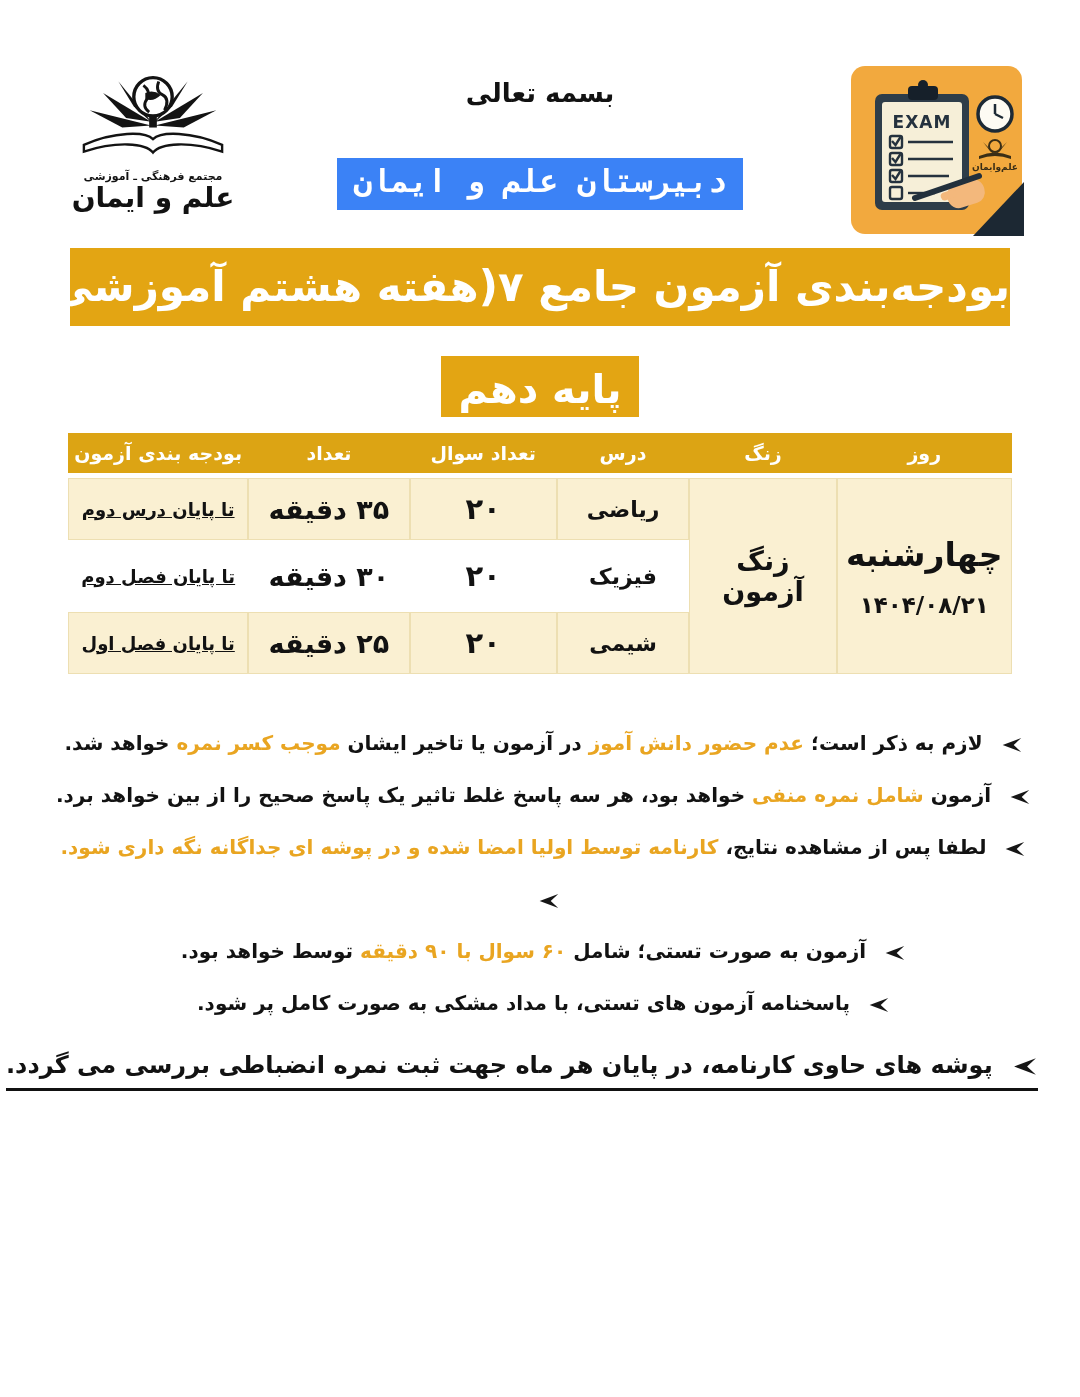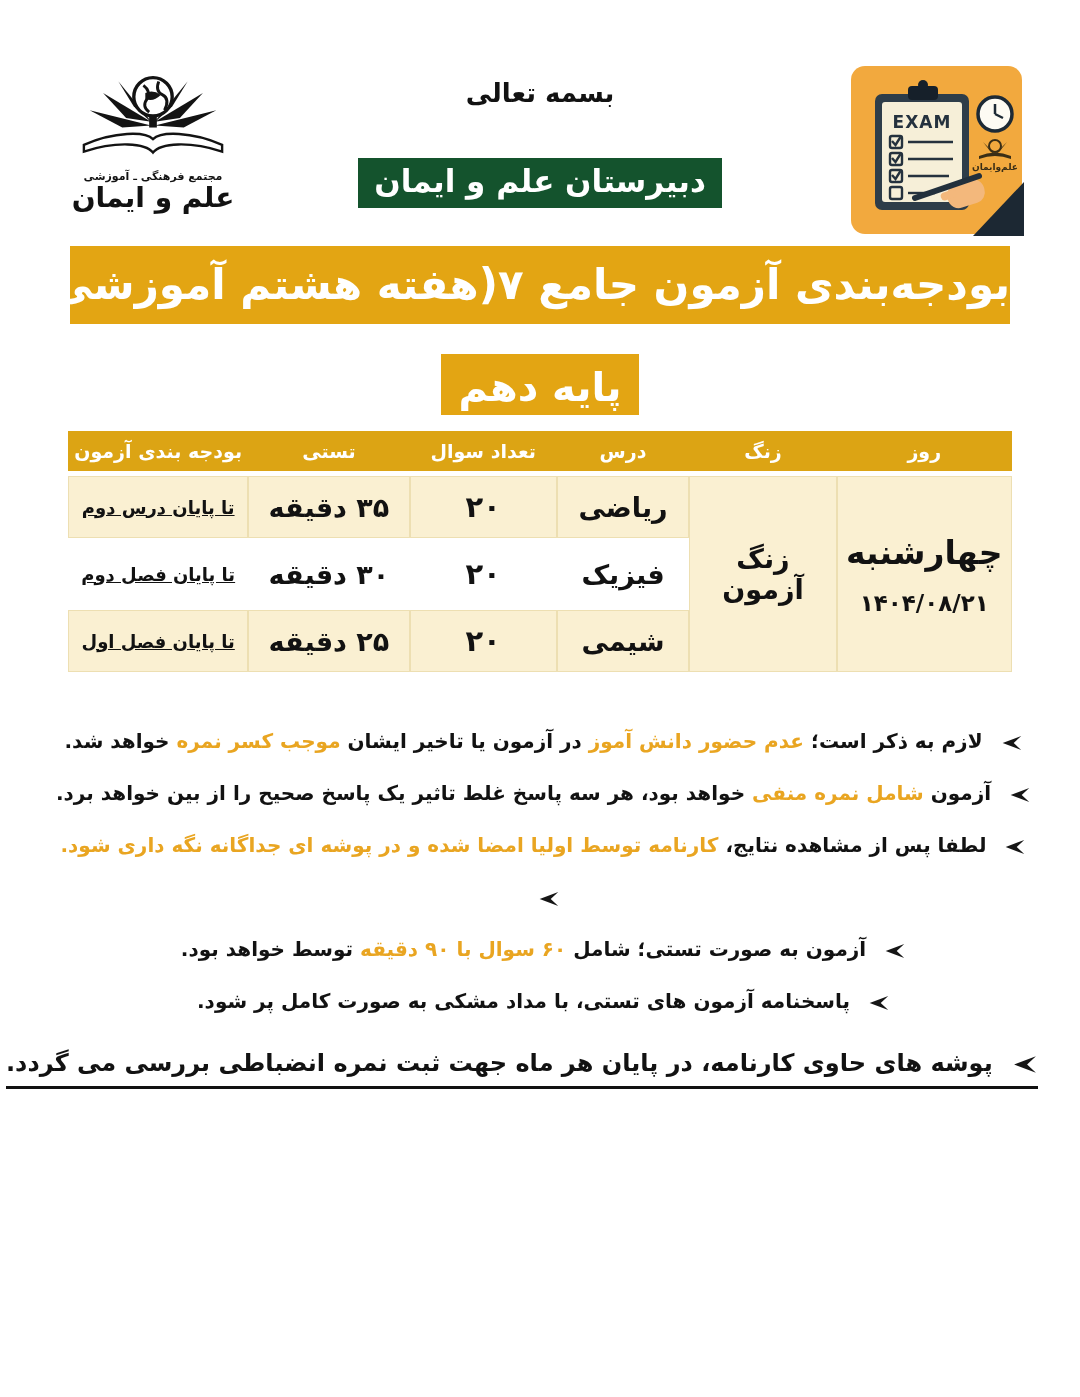--- a/index.html
+++ b/index.html
@@ -11,22 +11,22 @@
   body{
     width:1080px;height:1397px;background:#ffffff;
     font-family:"DejaVu Sans",sans-serif;direction:rtl;color:var(--ink);
   }
   .page{position:relative;width:1080px;height:1397px;overflow:hidden;}
 
   
   .bismillah{padding-top:78px;text-align:center;font-size:26px;font-weight:bold;}
   .school-banner{
     display:block;width:fit-content;margin:50px auto 0;
-    background:#14532d;color:#ffffff;font-weight:bold;font-size:31px;
-    padding:5px 16px 9px;letter-spacing:-1px;
+    background:#3b82f6;color:#ffffff;font-weight:bold;font-size:31px;
+    padding:5px 16px 9px;letter-spacing:-1px;font-family:Liberation Mono, monospace;
   }
   .logo{position:absolute;top:68px;left:58px;width:190px;text-align:center;}
   .logo-sub{font-size:11px;font-weight:bold;margin-top:2px;}
   .logo-name{font-size:28px;font-weight:bold;line-height:1.05;}
   .exam-art{position:absolute;top:64px;right:56px;width:175px;height:172px;}
 
   
   .title-strip{
     margin:38px 70px 0;height:78px;line-height:78px;
     background:var(--gold);color:#fff;font-weight:bold;font-size:42px;
@@ -48,21 +48,21 @@
     height:40px;padding:0 4px;
   }
   table.sched tbody tr{height:62px;}
   table.sched tbody td{
     background:var(--cream);border:1px solid #eddfb2;text-align:center;
     vertical-align:middle;font-weight:bold;padding:2px 4px;
   }
   table.sched tbody tr.row-white td.r{background:#ffffff;border-color:#ffffff;}
   col.c-day{width:18.5%;} col.c-bell{width:15.5%;} col.c-subj{width:14%;}
   col.c-qty{width:15.5%;} col.c-time{width:17%;} col.c-budget{width:19%;}
-  td.subject{font-size:27px;margin-left:18px;}
+  td.subject{font-size:22px;margin-left:18px;}
   td.qty{font-size:29px;}
   td.time{font-size:27px;}
   td.budget{font-size:18px;text-decoration:underline;}
   td.bell{font-size:27px;}
   td.day .d1{display:block;font-size:33px;}
   td.day .d2{display:block;font-size:23px;margin-top:18px;}
 
   
   .notes{margin-top:52px;padding:0 42px;margin-left:7px;}
   .note{
@@ -160,21 +160,21 @@
       <col class="c-qty">
         <col class="c-time">
         <col class="c-budget">
     </colgroup>
     <thead>
       <tr>
         <th>روز</th>
         <th>زنگ</th>
         <th>درس</th>
         <th>تعداد سوال</th>
-        <th>تستی</th>
+        <th>تعداد</th>
         <th>بودجه بندی آزمون</th>
       </tr>
     </thead>
     <tbody>
       <tr>
         <td class="day" rowspan="3">
           <span class="d1">چهارشنبه</span>
           <span class="d2">۱۴۰۴/۰۸/۲۱</span>
         </td>
         <td class="bell" rowspan="3">زنگ آزمون</td>

